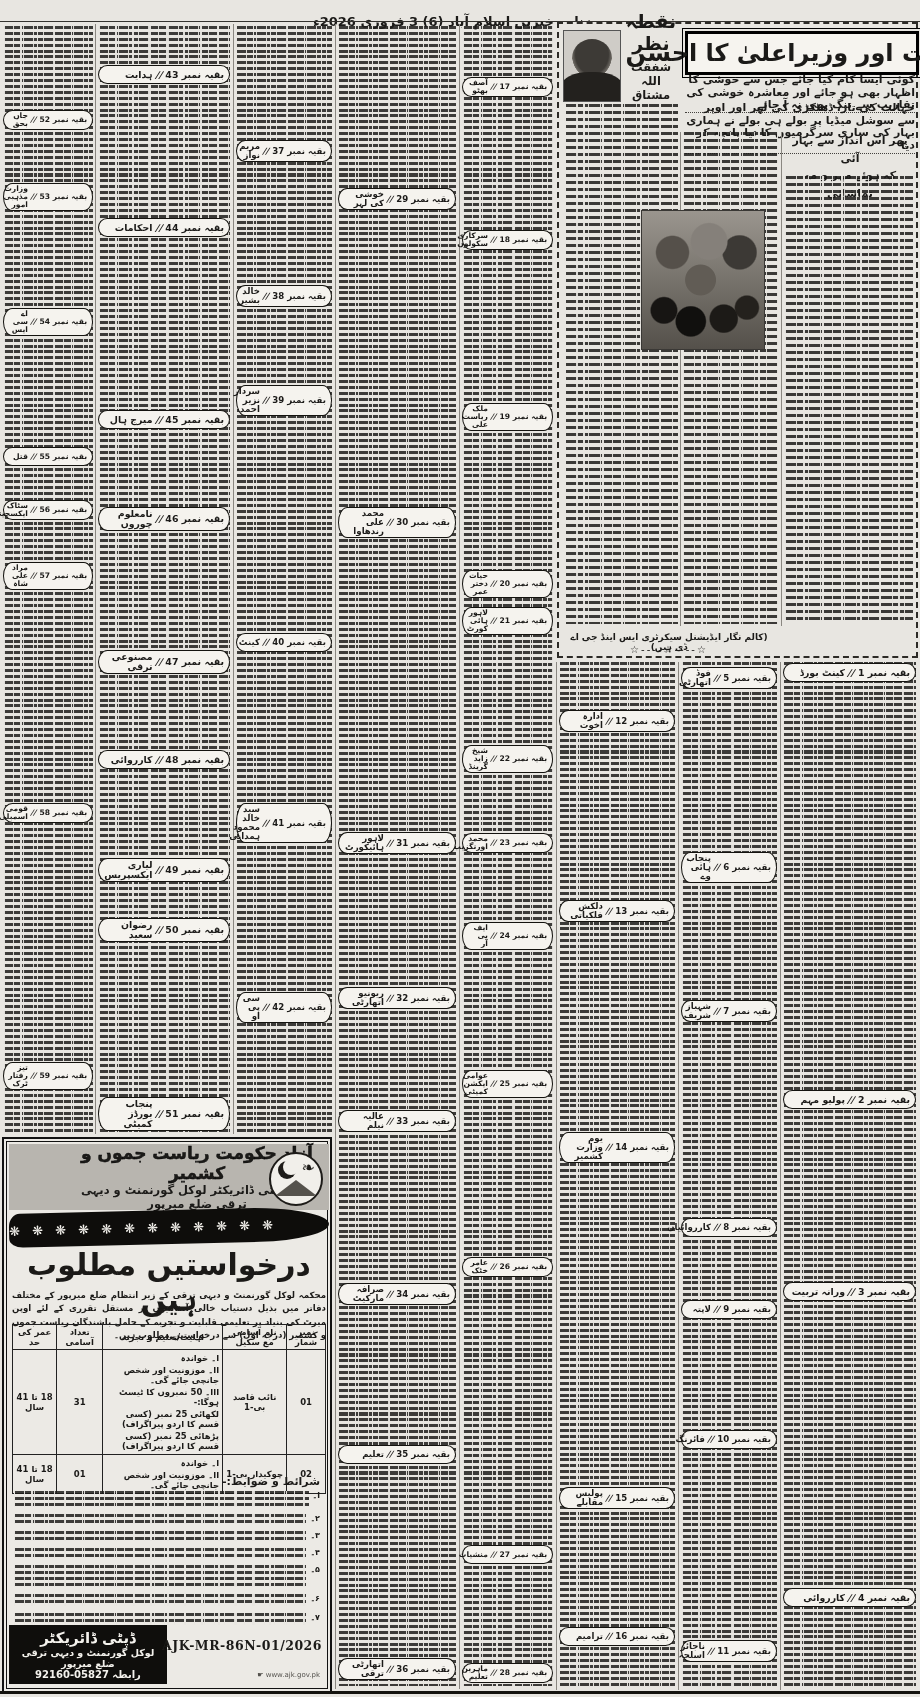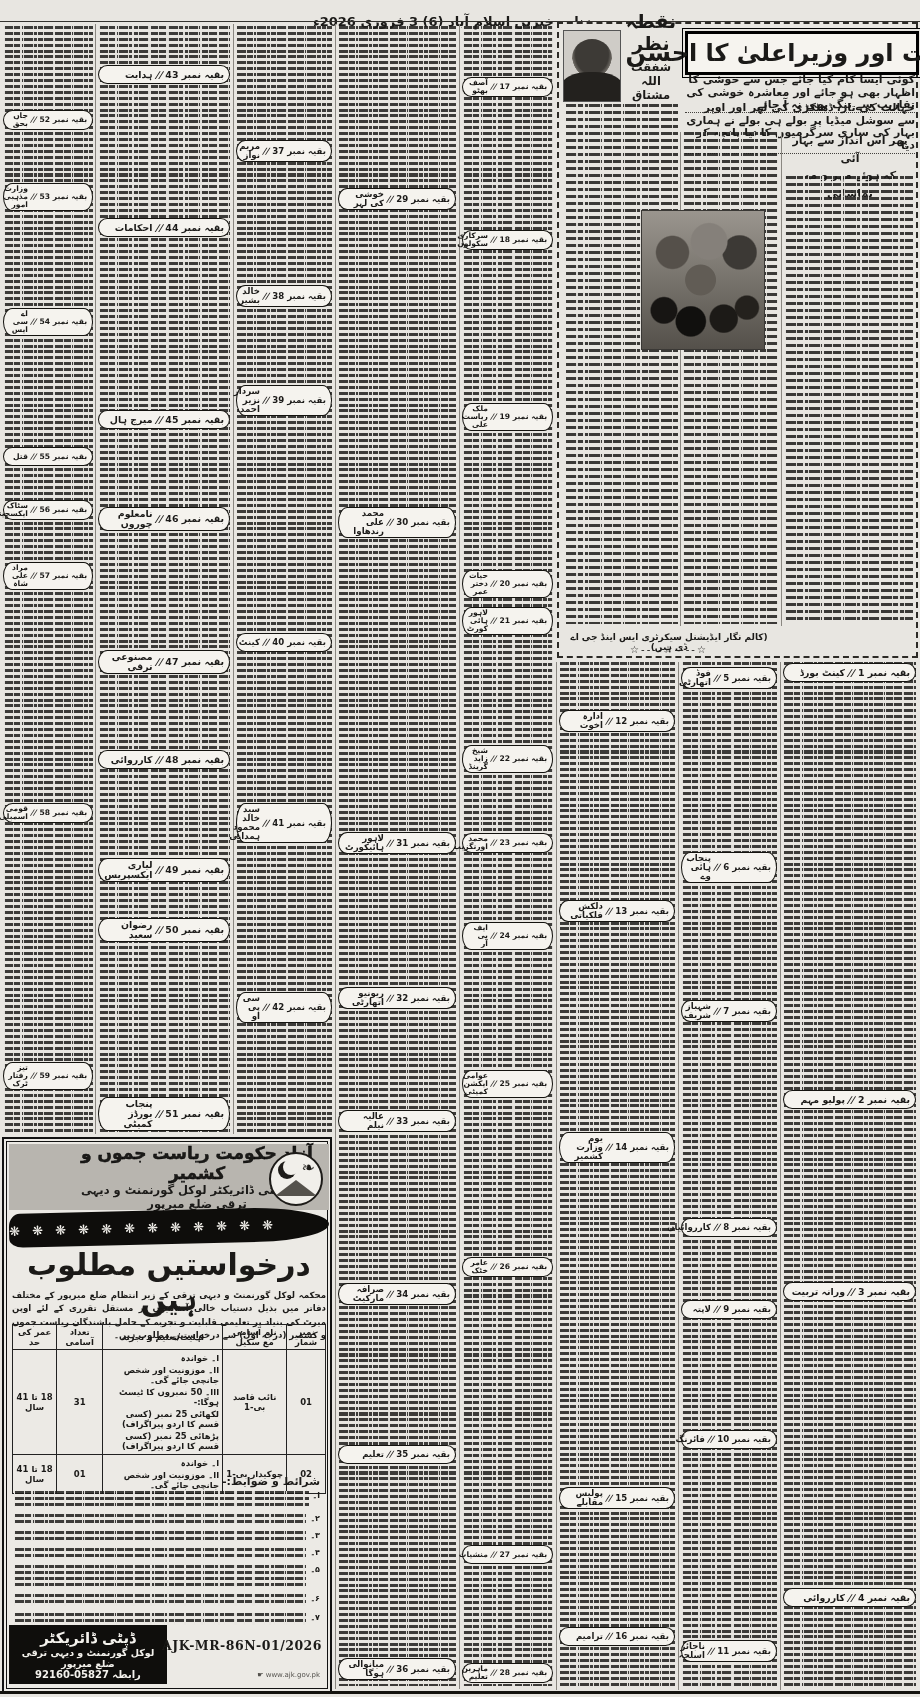--- a/index.html
+++ b/index.html
@@ -425,21 +425,21 @@
         <span class="t">صرافہ مارکیٹ</span>
       </div>
       <div class="cont" style="left: 338px; top: 1445px; width: 118px; font-size: 8.6px;">
         <span class="n">بقیہ نمبر 35</span>
         <span class="sl">//</span>
         <span class="t">تعلیم</span>
       </div>
       <div class="cont" style="left: 338px; top: 1658px; width: 118px; font-size: 8.6px;">
         <span class="n">بقیہ نمبر 36</span>
         <span class="sl">//</span>
-        <span class="t">میانوالی ہوگا</span>
+        <span class="t">اتھارٹی ترقی</span>
       </div>
       <div class="cont" style="left: 236px; top: 140px; width: 96px; font-size: 8.6px;">
         <span class="n">بقیہ نمبر 37</span>
         <span class="sl">//</span>
         <span class="t">مریم نواز</span>
       </div>
       <div class="cont" style="left: 236px; top: 285px; width: 96px; font-size: 8.6px;">
         <span class="n">بقیہ نمبر 38</span>
         <span class="sl">//</span>
         <span class="t">خالد بشیر</span>

